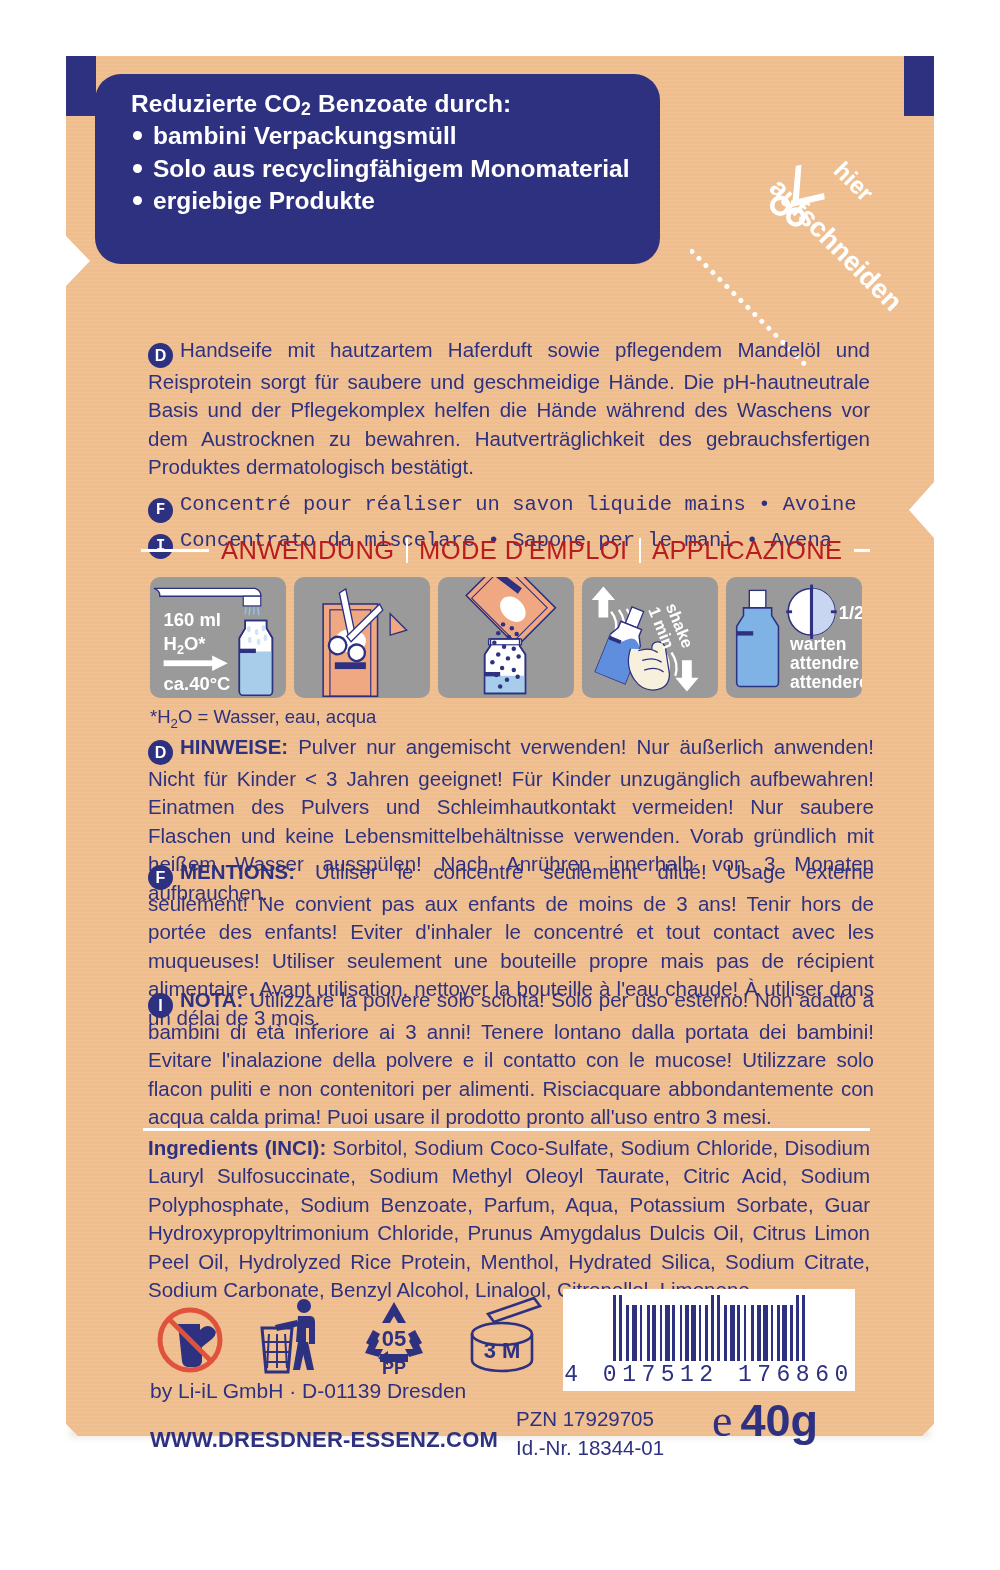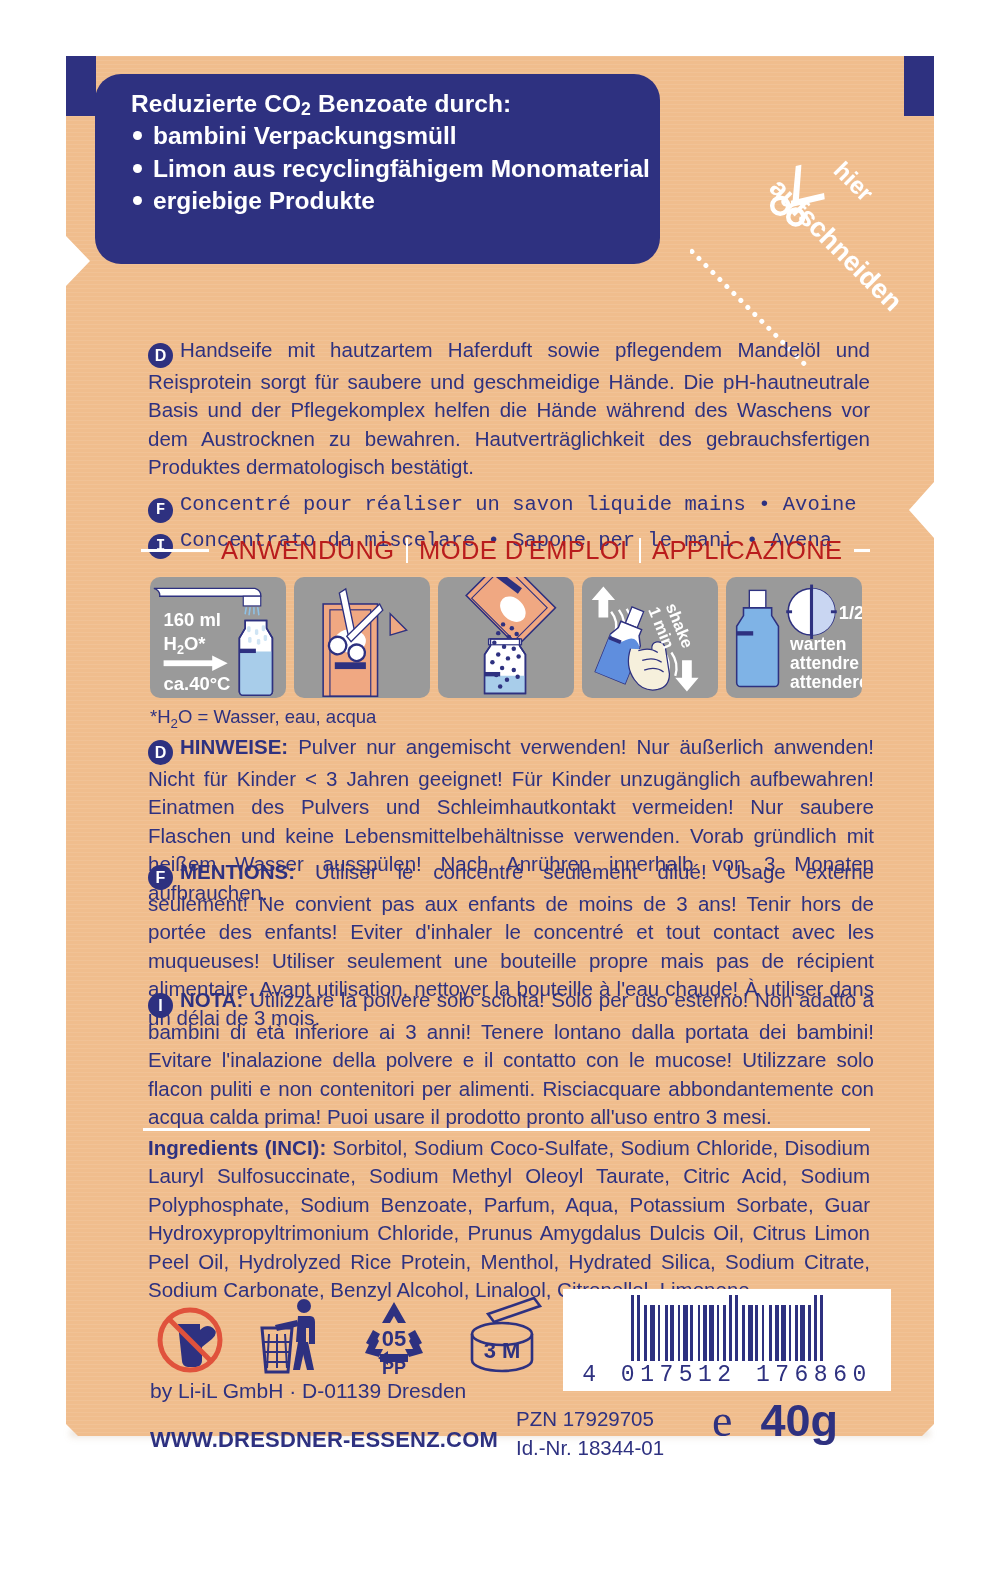--- a/index.html
+++ b/index.html
@@ -133,38 +133,38 @@
   .divider{position:absolute;left:143px;top:1128px;width:727px;height:3px;background:#ffffff;}
 
   .ingredients{position:absolute;left:148px;top:1134px;width:722px;}
 
   
   .pictos{position:absolute;left:152px;top:1296px;display:flex;align-items:flex-end;gap:24px;}
   .picto{position:relative;}
 
   
   .barcode-box{
-    position:absolute;left:563px;top:1289px;width:328px;height:102px;background:#fff;
+    position:absolute;left:563px;top:1289px;width:292px;height:102px;background:#fff;
     display:flex;flex-direction:column;justify-content:flex-start;align-items:center;
     padding-top:6px;box-sizing:border-box;
   }
   .bars{display:flex;align-items:flex-end;height:66px;gap:0;}
   .bars i{display:block;background:#2e3180;}
   .barnum{
     font-family:"Liberation Mono",monospace;color:#2e3180;font-size:23px;letter-spacing:5.5px;
     margin-top:1px;
   }
 
   
   .made{position:absolute;left:150px;top:1377px;color:#2e3180;font-size:21px;line-height:1.33;}
   .web{position:absolute;left:150px;top:1427px;color:#2e3180;font-size:22px;font-weight:700;letter-spacing:.2px;}
   .pzn{position:absolute;left:516px;top:1404px;color:#2e3180;font-size:20.5px;line-height:1.42;}
   .weight{position:absolute;left:712px;top:1398px;color:#2e3180;display:flex;align-items:baseline;gap:8px;}
   .weight .e{font-family:"Liberation Serif",serif;font-size:46px;line-height:1;}
-  .weight .g{font-size:45px;font-weight:700;line-height:1;margin-left:20px;}
+  .weight .g{font-size:45px;font-weight:700;line-height:1;}
 </style>
 </head>
 <body>
 
 <div class="stage">
 
   <div class="sachet-shadow"></div>
 
   <div class="sachet">
     <div class="sachet-bg"></div>
@@ -187,21 +187,21 @@
           </g>
         </svg>
       </div>
     </div>
   </div>
 
   <div class="co2panel">
     <div class="co2title"><span>Reduzierte CO</span><sub>2</sub><span> Benzoate durch:</span></div>
     <ul class="co2list">
       <li>bambini Verpackungsmüll</li>
-      <li>Limon aus recyclingfähigem Monomaterial</li>
+      <li>Solo aus recyclingfähigem Monomaterial</li>
       <li>ergiebige Produkte</li>
     </ul>
   </div>
 
   <div class="desc">
     <p class="p-body"><span class="lang-badge">D</span><span>Handseife mit hautzartem Haferduft sowie pflegendem Mandelöl und Reisprotein sorgt für saubere und geschmeidige Hände. Die pH-hautneutrale Basis und der Pflegekomplex helfen die Hände während des Waschens vor dem Austrocknen zu bewahren. Hautverträglichkeit des gebrauchsfertigen Produktes dermatologisch bestätigt.</span></p>
     <p class="p-body nojust p-fr"><span class="lang-badge">F</span><span>Concentré pour réaliser un savon liquide mains • Avoine</span></p>
     <p class="p-body nojust p-it"><span class="lang-badge">I</span><span>Concentrato da miscelare • Sapone per le mani • Avena</span></p>
   </div>
 

